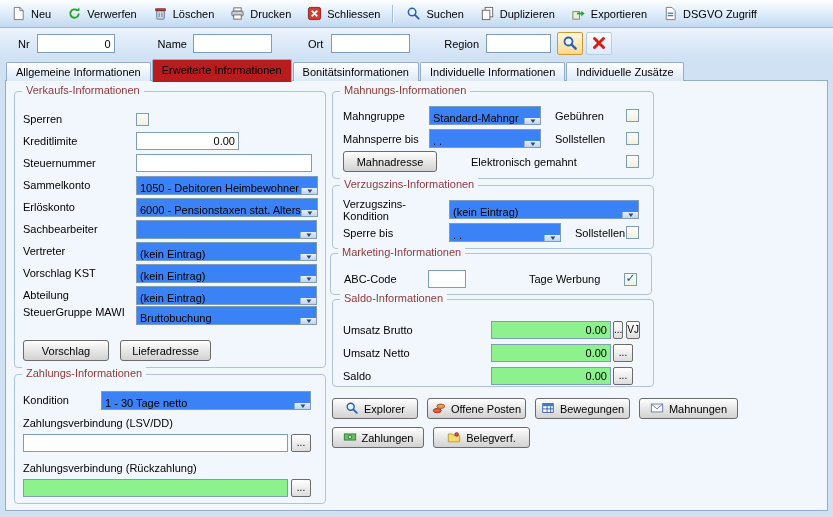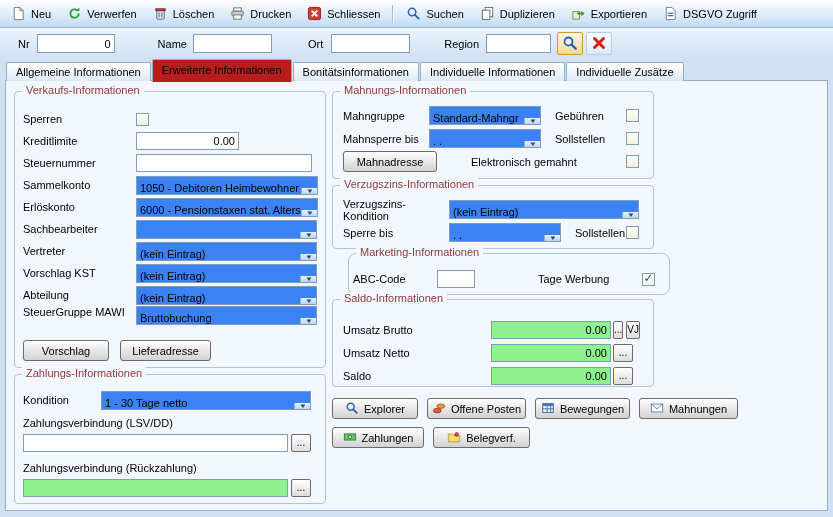--- a/index.html
+++ b/index.html
@@ -51,21 +51,21 @@
        gap:5px;box-sizing:border-box;padding:0 6px;white-space:nowrap;}
   .btn svg{width:14px;height:14px;flex:none;}
   .mini{width:20px;height:18px;border:1px solid #6b6b6b;border-radius:2px;
        background:linear-gradient(#fff,#ddd);font:inherit;font-size:10px;line-height:8px;
        display:inline-flex;align-items:center;justify-content:center;box-sizing:border-box;padding:0;}
   
   .g-verkauf{left:8px;top:10px;width:312px;height:277px;padding:16px 8px 0 8px;}
   .g-zahlung{left:8px;top:293px;width:312px;height:130px;padding:14px 8px 0 8px;}
   .g-mahnung{left:326px;top:10px;width:322px;height:88px;padding:12px 14px 0 10px;}
   .g-verzug{left:326px;top:104px;width:322px;height:64px;padding:12px 14px 0 10px;}
-  .g-marketing{left:342px;top:172px;width:322px;height:42px;padding:14px 14px 0 4px;border-radius:8px;}
+  .g-marketing{left:324px;top:172px;width:322px;height:42px;padding:14px 14px 0 13px;}
   .g-saldo{left:326px;top:218px;width:322px;height:88px;padding:18px 14px 0 10px;}
   .actions{position:absolute;left:326px;top:317px;display:flex;flex-direction:column;gap:8px;}
   .arow{display:flex;gap:9px;}
   .vrow{height:22px;}
   .lblv{width:113px;}
 </style>
 </head>
 <body>
 
 <div class="toolbar">

